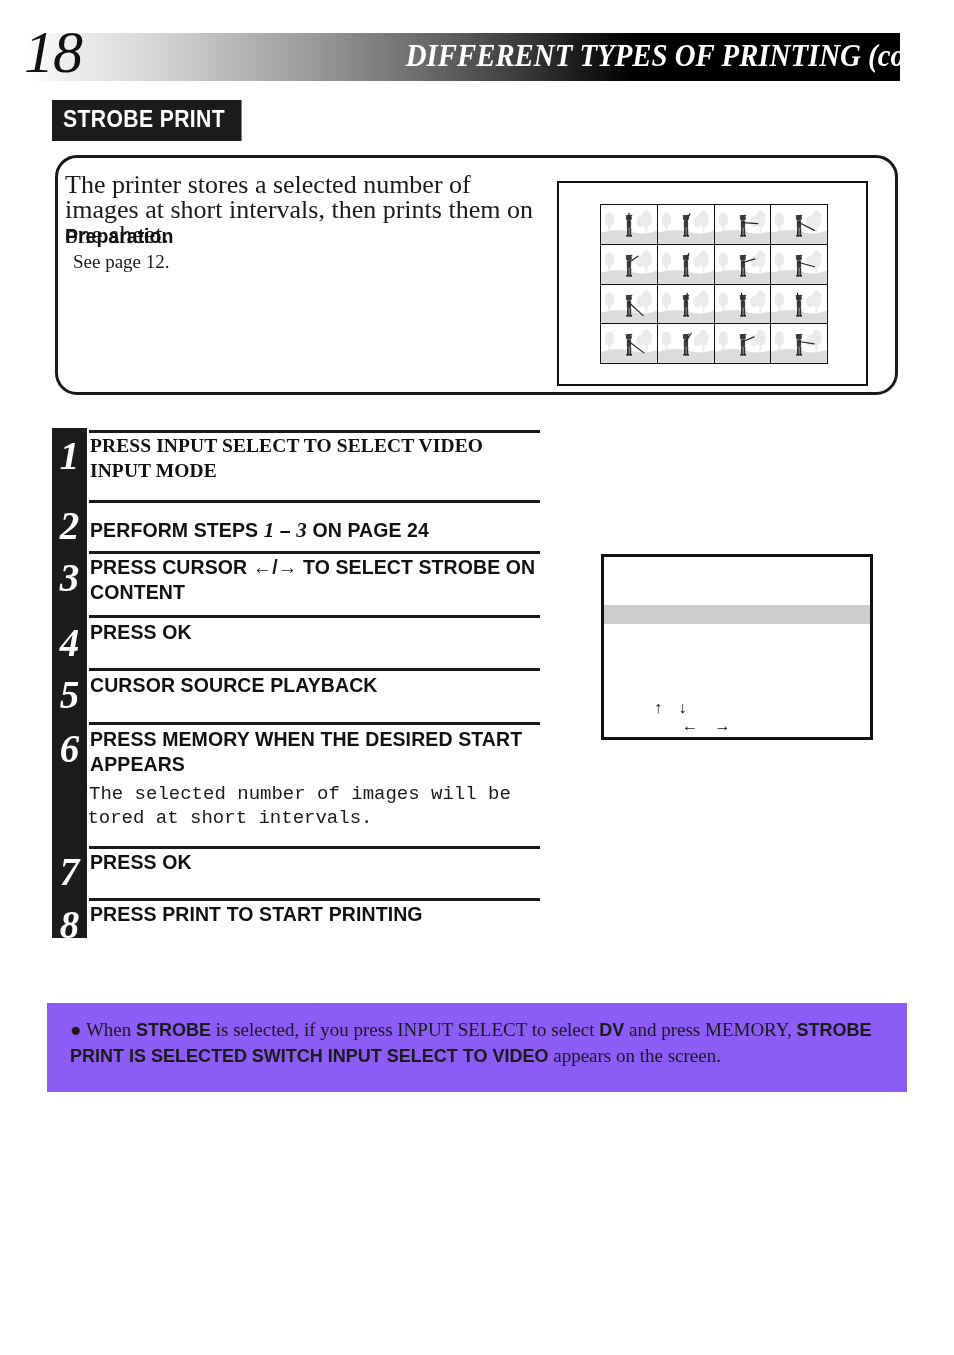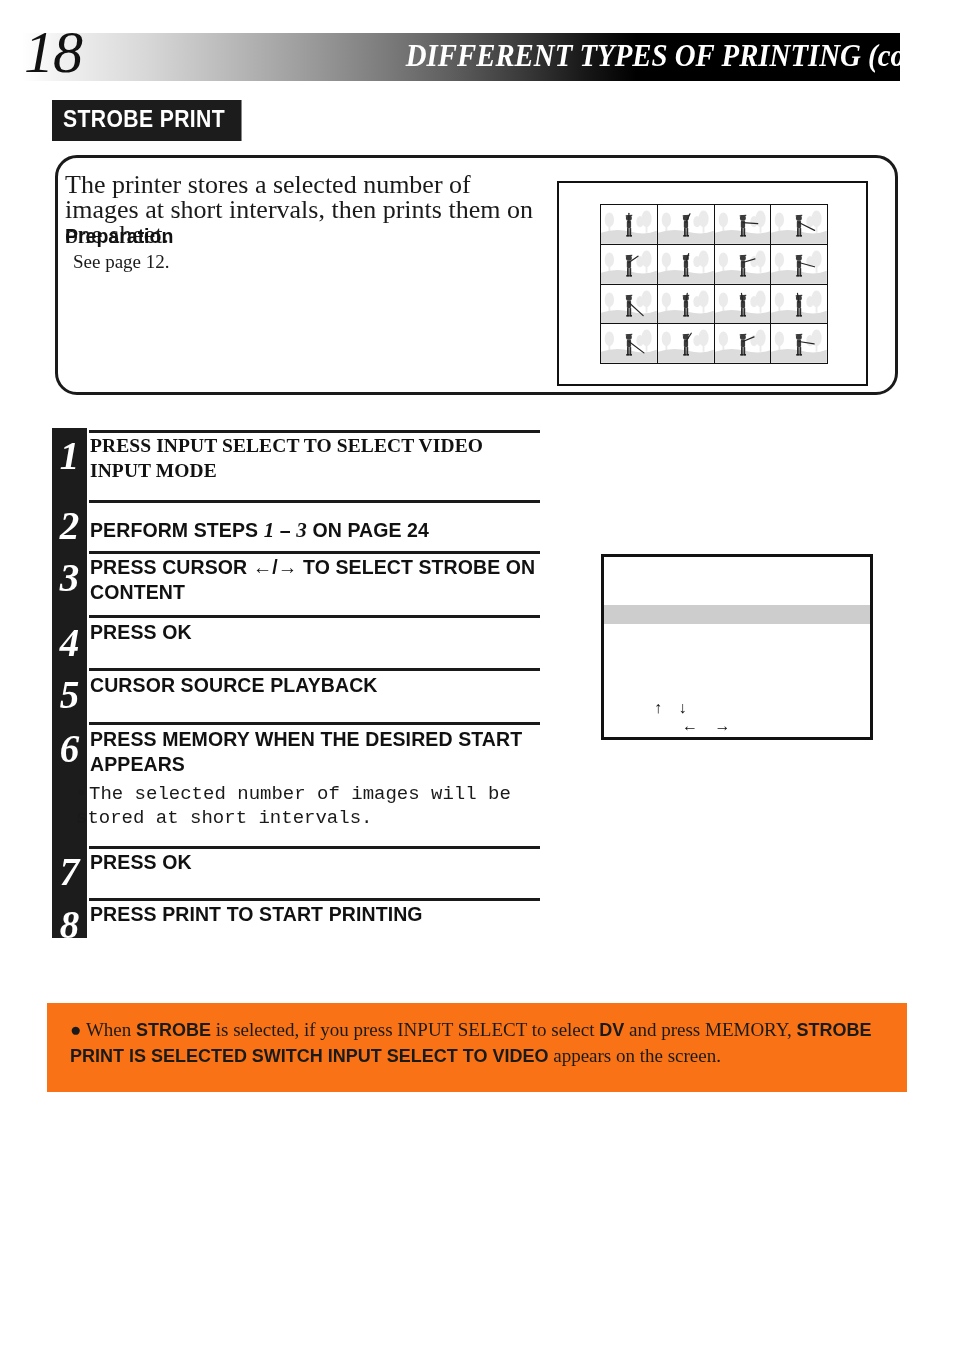--- a/index.html
+++ b/index.html
@@ -251,21 +251,21 @@
     font-weight: bold;
   }
 
   
   #footnote {
     position: absolute;
     left: 47px;
     top: 1003px;
     width: 860px;
     height: 89px;
-    background: #f97316;
+    background: #8b5cf6;
     box-sizing: border-box;
   }
   #footnote-text {
     position: absolute;
     left: 23px;
     top: 14px;
     width: 820px;
     font-family: "Liberation Serif", serif;
     font-size: 19px;
     line-height: 25px;

